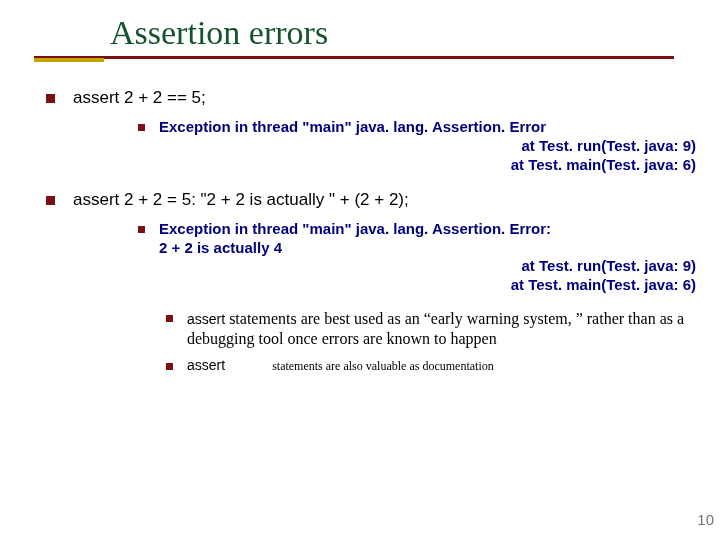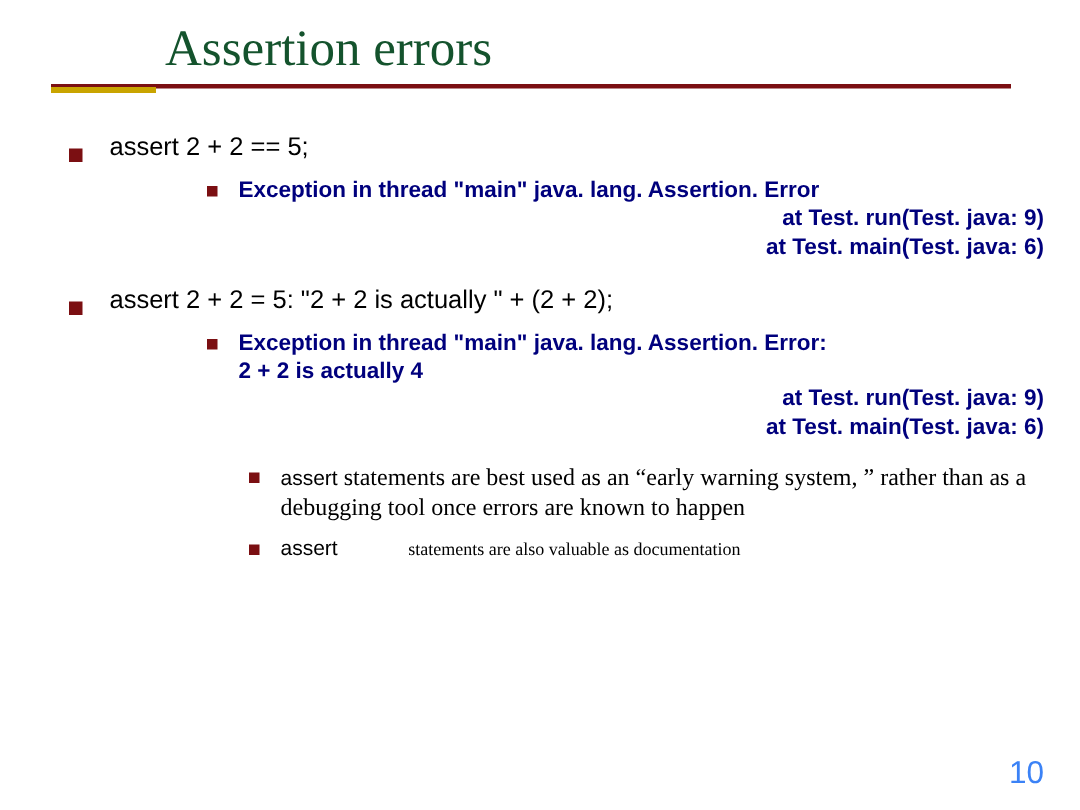--- a/index.html
+++ b/index.html
@@ -43,21 +43,21 @@
     background: #c9a400;
   }
   .content {
     padding: 28px 24px 0 46px;
     font-family: Verdana, Geneva, sans-serif;
     font-size: 17px;
     line-height: 1.25;
   }
   .lvl1 {
     display: flex;
-    align-items: flex-end;
+    align-items: flex-start;
     gap: 18px;
     margin-bottom: 10px;
   }
   .lvl1 > .txt { flex: 1; }
   .lvl2-group {
     padding-left: 92px;
     margin-bottom: 14px;
   }
   .lvl2 {
     display: flex;
@@ -84,25 +84,25 @@
     display: inline-block;
     background: #7b0f12;
     margin-top: 7px;
   }
   .sq-lg { width: 9px; height: 9px; }
   .sq-sm { width: 7px; height: 7px; margin-top: 6px; }
   .navy { color: #00007d; font-weight: bold; }
   .times { font-family: "Times New Roman", Times, serif; }
   .page-num {
     position: absolute;
-    right: 24px;
+    right: 6px;
     bottom: 12px;
     font-family: Verdana, Geneva, sans-serif;
-    font-size: 21px;
-    color: #3b82f6;
+    font-size: 15px;
+    color: #737373;
   }
 </style>
 </head>
 <body>
 
 <div class="slide">
 
   <div class="title-wrap">
     <div class="title">Assertion errors</div>
     <div class="title-rule-accent"></div>

